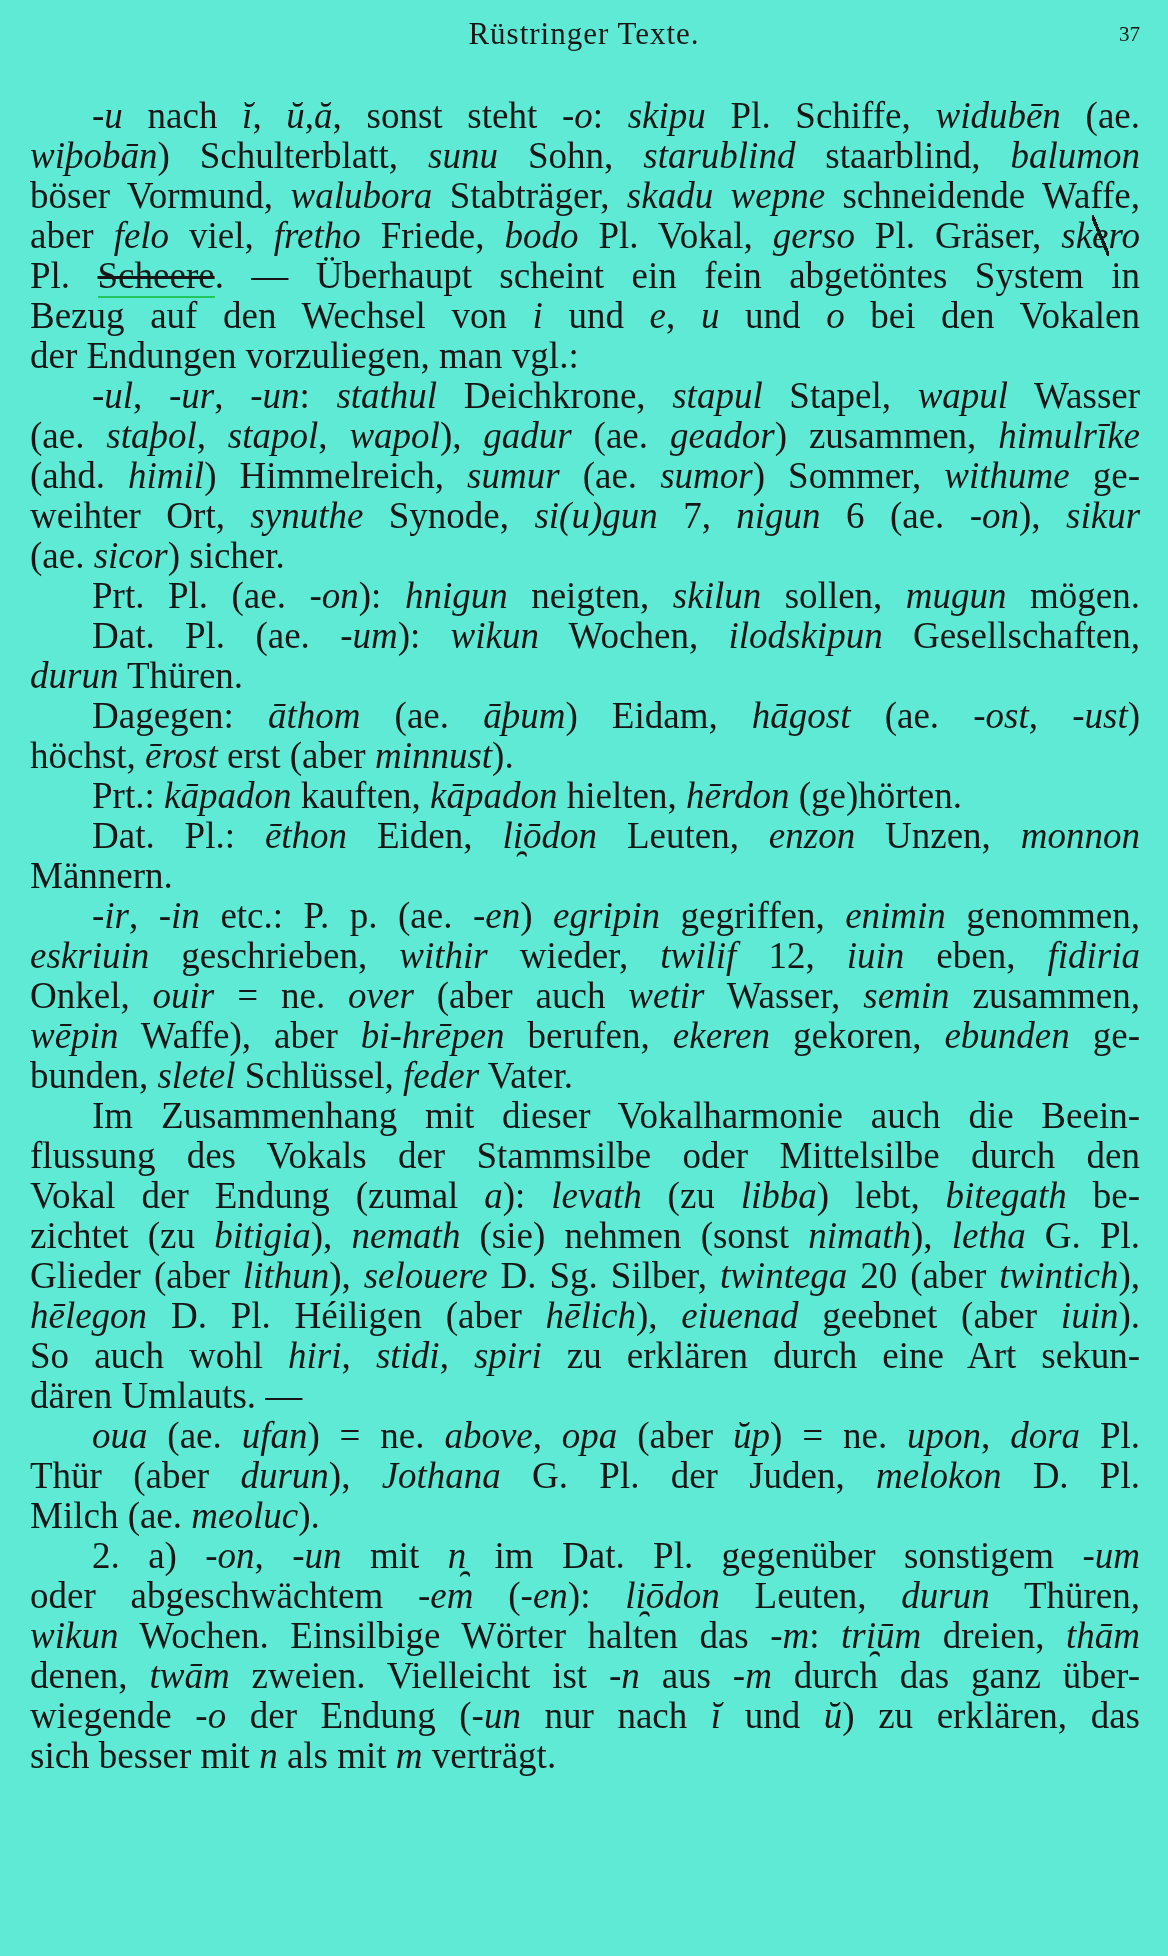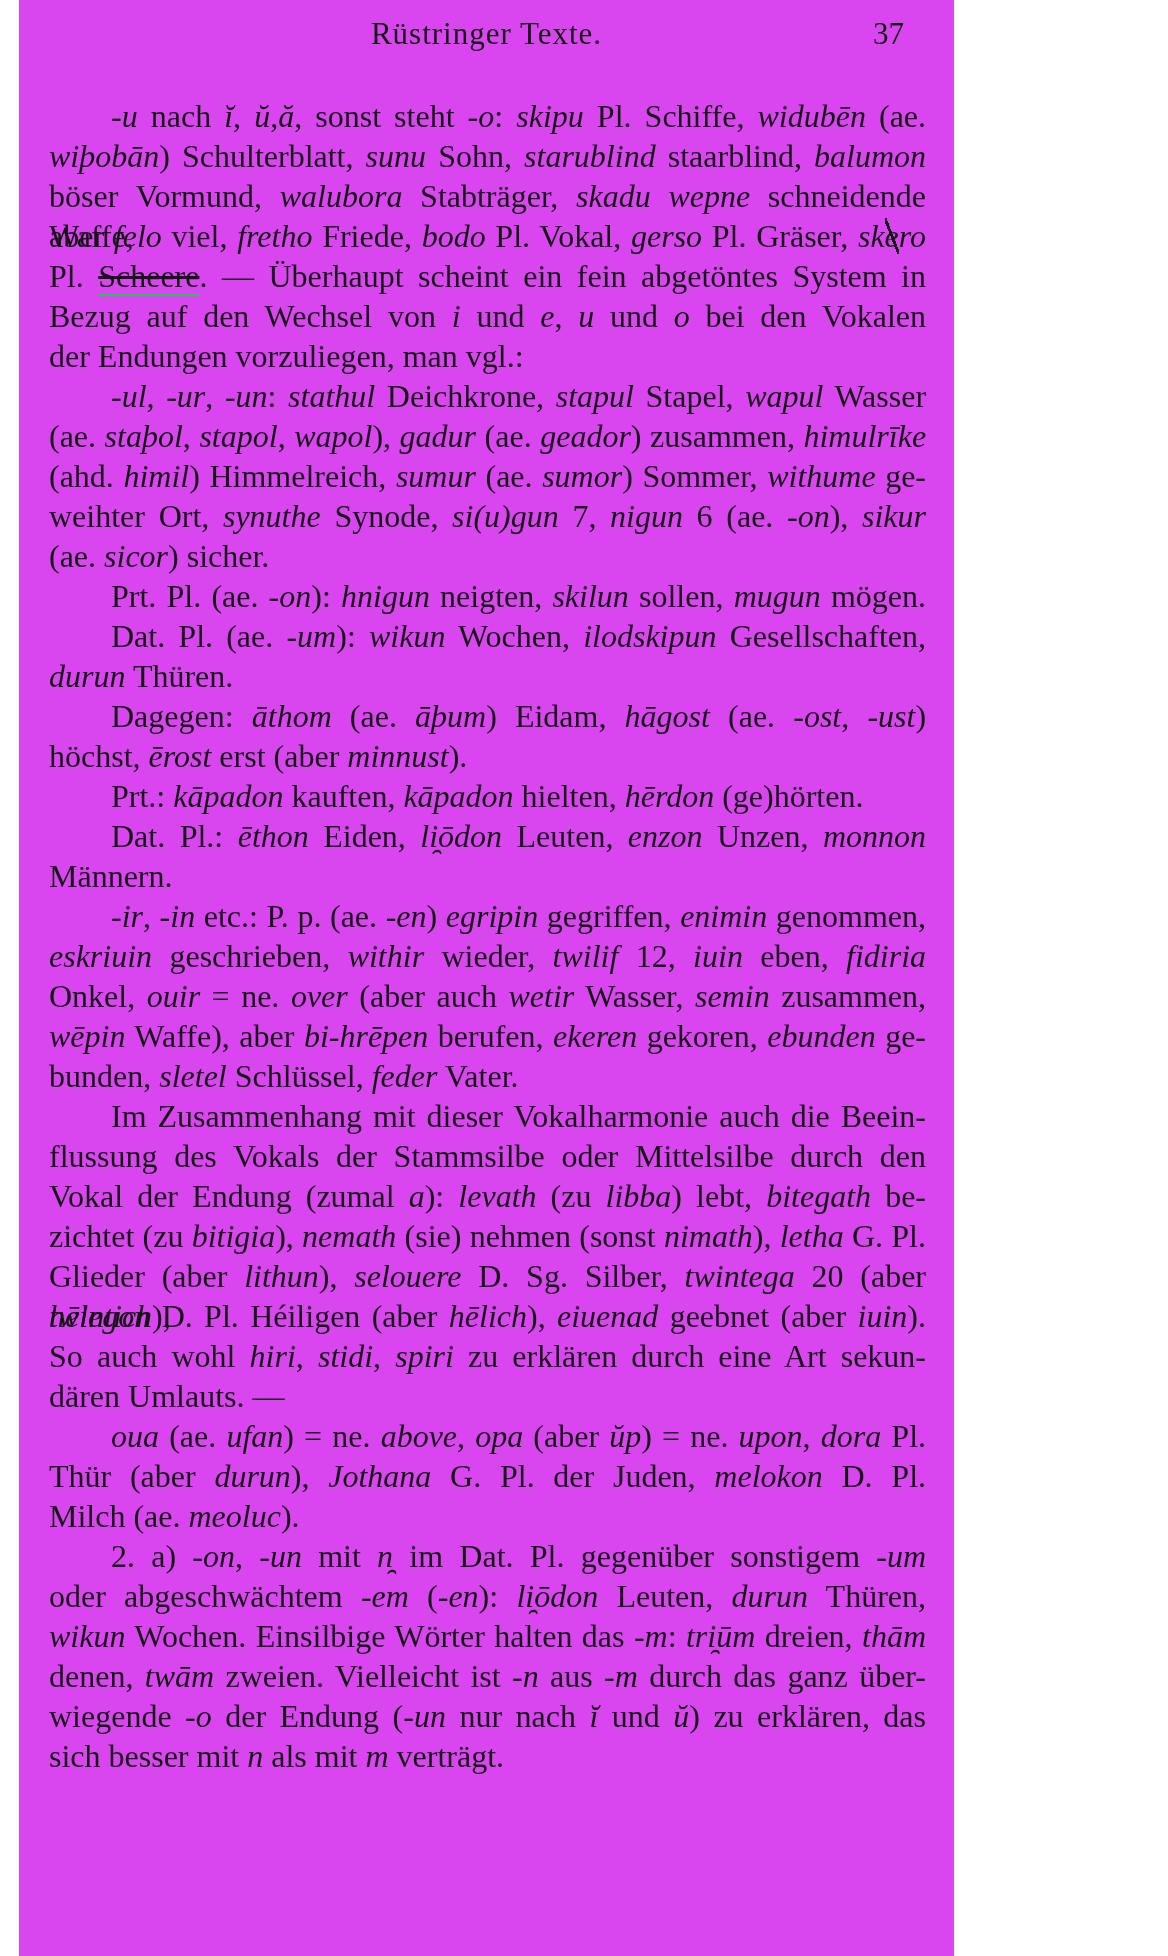--- a/index.html
+++ b/index.html
@@ -5,41 +5,40 @@
   html, body { margin: 0; padding: 0; }
   body {
     width: 1168px; height: 1956px;
     background: #ffffff;
     color: #161616;
     font-family: "Liberation Serif", serif;
     -webkit-font-smoothing: antialiased;
   }
   .page {
     position: relative;
-    width: 935px; height: 1956px;
-    background: #d946ef;
+    width: 1168px; height: 1956px;
+    background: #5eead4;
     overflow: hidden;
-    margin-left: 19px;
   }
   .header { position: relative; padding-top: 16px; height: 52px; }
   .title {
     text-align: center;
     font-size: 31px;
     line-height: 36px;
     letter-spacing: 1px;
   }
   .pagenum {
     position: absolute;
-    top: 16px; right: 50px;
-    font-size: 31px;
+    top: 16px; right: 28px;
+    font-size: 21px;
     line-height: 36px;
   }
   .body-text {
     margin: 28px 28px 0 30px;
-    font-size: 32px;
+    font-size: 37px;
   }
   .line {
     height: 40px;
     line-height: 40px;
     text-align: justify;
     text-align-last: justify;
     white-space: normal;
     overflow: visible;
   }
   .line.noj { text-align-last: left; }

